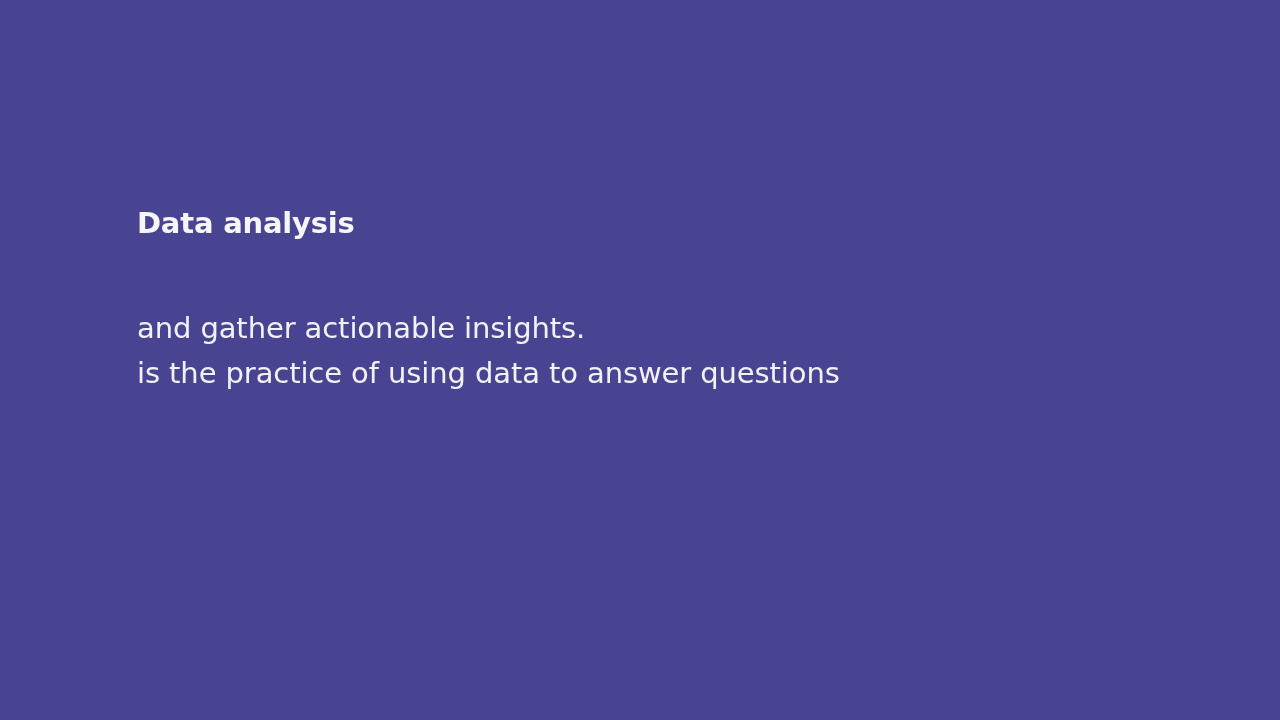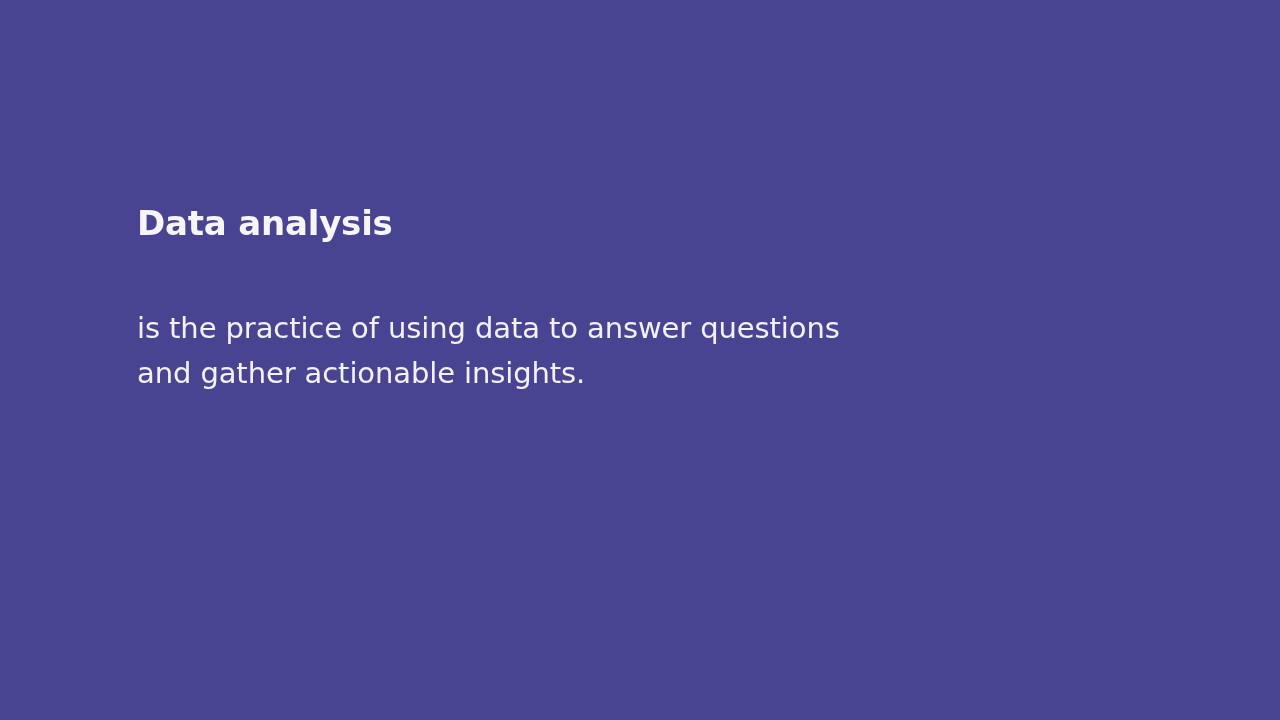--- a/index.html
+++ b/index.html
@@ -22,21 +22,21 @@
   .content-block {
     position: absolute;
     left: 137px;
     top: 200px;
     width: 840px;
   }
   .slide-title {
     margin: 0;
     font-family: "DejaVu Sans", sans-serif;
     font-weight: bold;
-    font-size: 34px;
+    font-size: 29px;
     line-height: 46px;
     letter-spacing: -0.2px;
     color: #f6f5f8;
     white-space: nowrap;
   }
   .slide-body {
     margin: 0;
     padding-top: 60px;
     font-family: "DejaVu Sans", sans-serif;
     font-weight: normal;
@@ -50,17 +50,17 @@
     white-space: nowrap;
   }
 </style>
 </head>
 <body>
 
 <div class="slide" style="background: rgb(73, 68, 146);">
   <div class="content-block">
     <h1 class="slide-title">Data analysis</h1>
     <p class="slide-body">
+      <span class="body-line">and gather actionable insights.</span>
       <span class="body-line">is the practice of using data to answer questions</span>
-      <span class="body-line">and gather actionable insights.</span>
     </p>
   </div>
 </div>
 
 </body></html>

